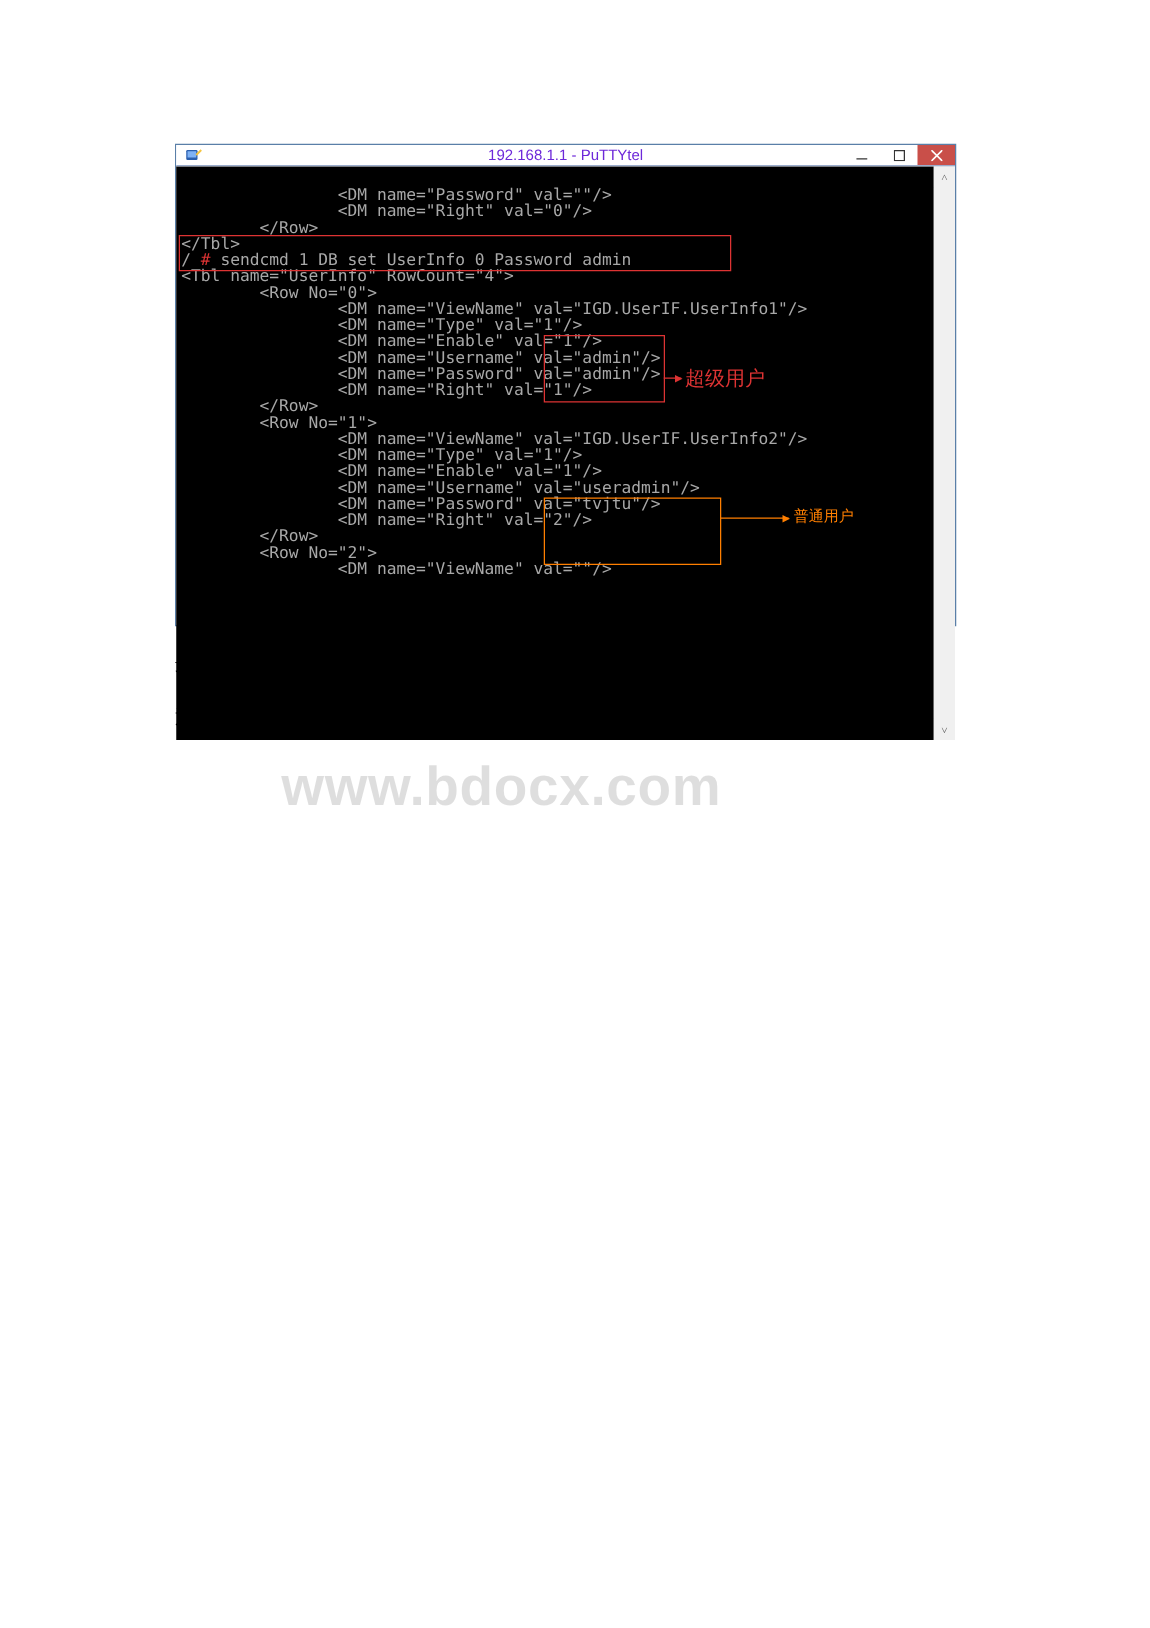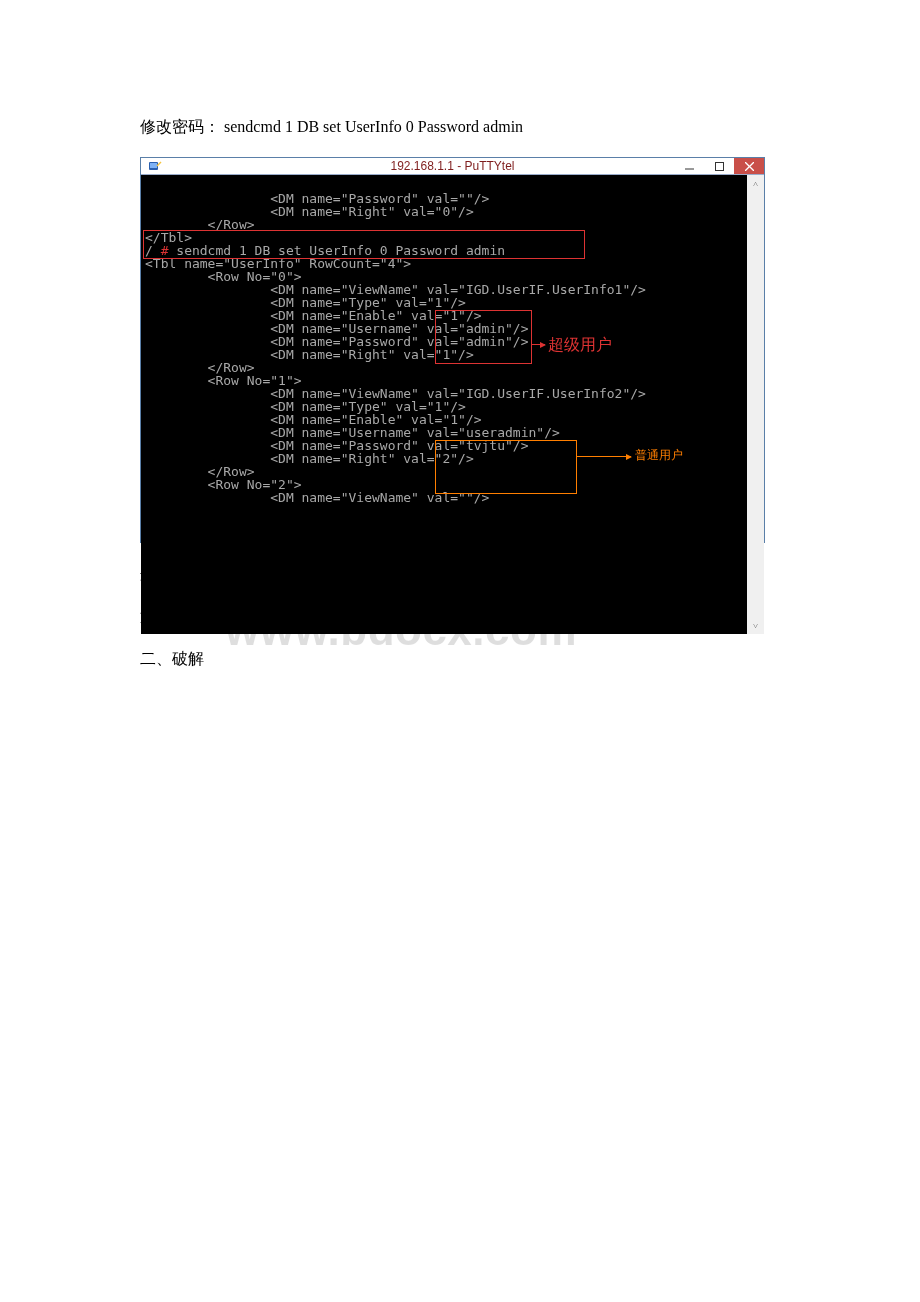--- a/index.html
+++ b/index.html
@@ -48,21 +48,21 @@
     align-items: center;
     justify-content: center;
   }
   .titlebar-icon svg { display: block; }
   .titlebar-title {
     position: absolute;
     left: 0; right: 0;
     text-align: center;
     font-family: "Segoe UI", Tahoma, sans-serif;
     font-size: 12px;
-    color: #7f1d1d;
+    color: #6d28d9;
     pointer-events: none;
   }
   .winbtns {
     position: absolute;
     right: 0; top: 0;
     height: 100%;
     display: flex;
   }
   .winbtn {
     width: 30px;
@@ -158,23 +158,20 @@
     color: rgba(0,0,0,0.13);
     letter-spacing: 0.5px;
     pointer-events: none;
   }
 </style>
 </head>
 <body>
 
 <div class="page">
 
-  <p class="para">
-    <span>修改密码： </span><span class="roman">sendcmd 1 DB set UserInfo 0 Password admin</span>
-  </p>
 
 
   <div class="screenshot">
     <div class="titlebar">
       <div class="titlebar-icon">
         <svg width="14" height="14" viewBox="0 0 14 14">
           <rect x="1" y="3" width="9" height="8" fill="#2a5faf" rx="1"></rect>
           <rect x="2" y="4" width="7" height="5" fill="#7fb2f5"></rect>
           <path d="M9 7 L13 3" stroke="#f5c542" stroke-width="1.5"></path>
         </svg>
@@ -248,17 +245,16 @@
       </div>
     </div>
   </div>
 
   <p class="para">
     <span>最后再 </span><span class="roman">sendcmd 1 DB save</span>
   </p>
 
   <p class="para">退出</p>
 
-  <p class="para">二、破解</p>
 
 
   <div class="watermark">www.bdocx.com</div>
 </div>
 
 </body></html>

